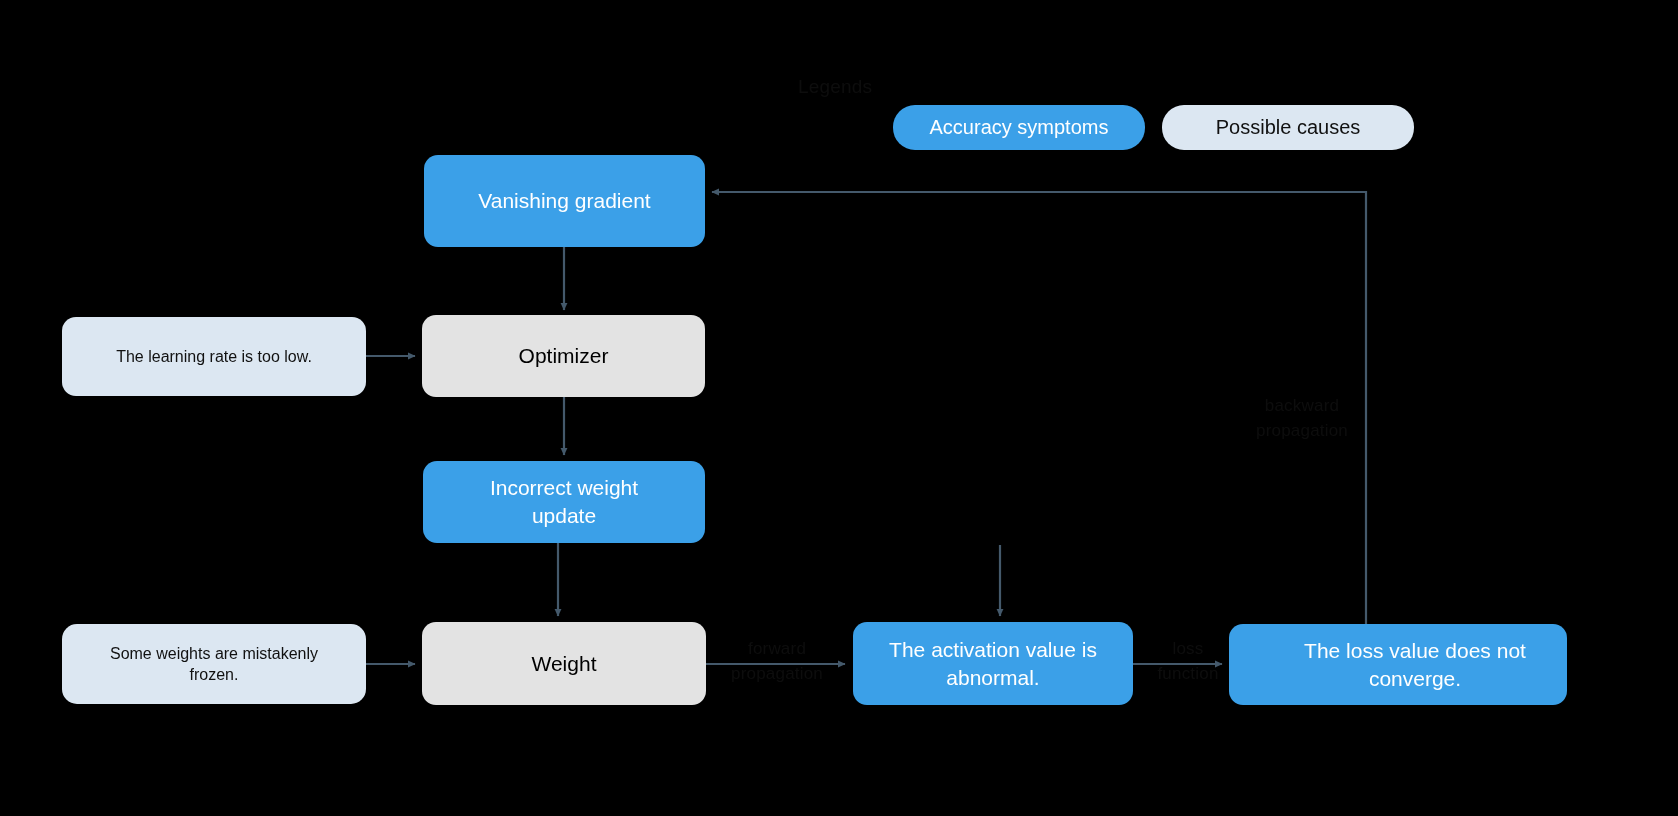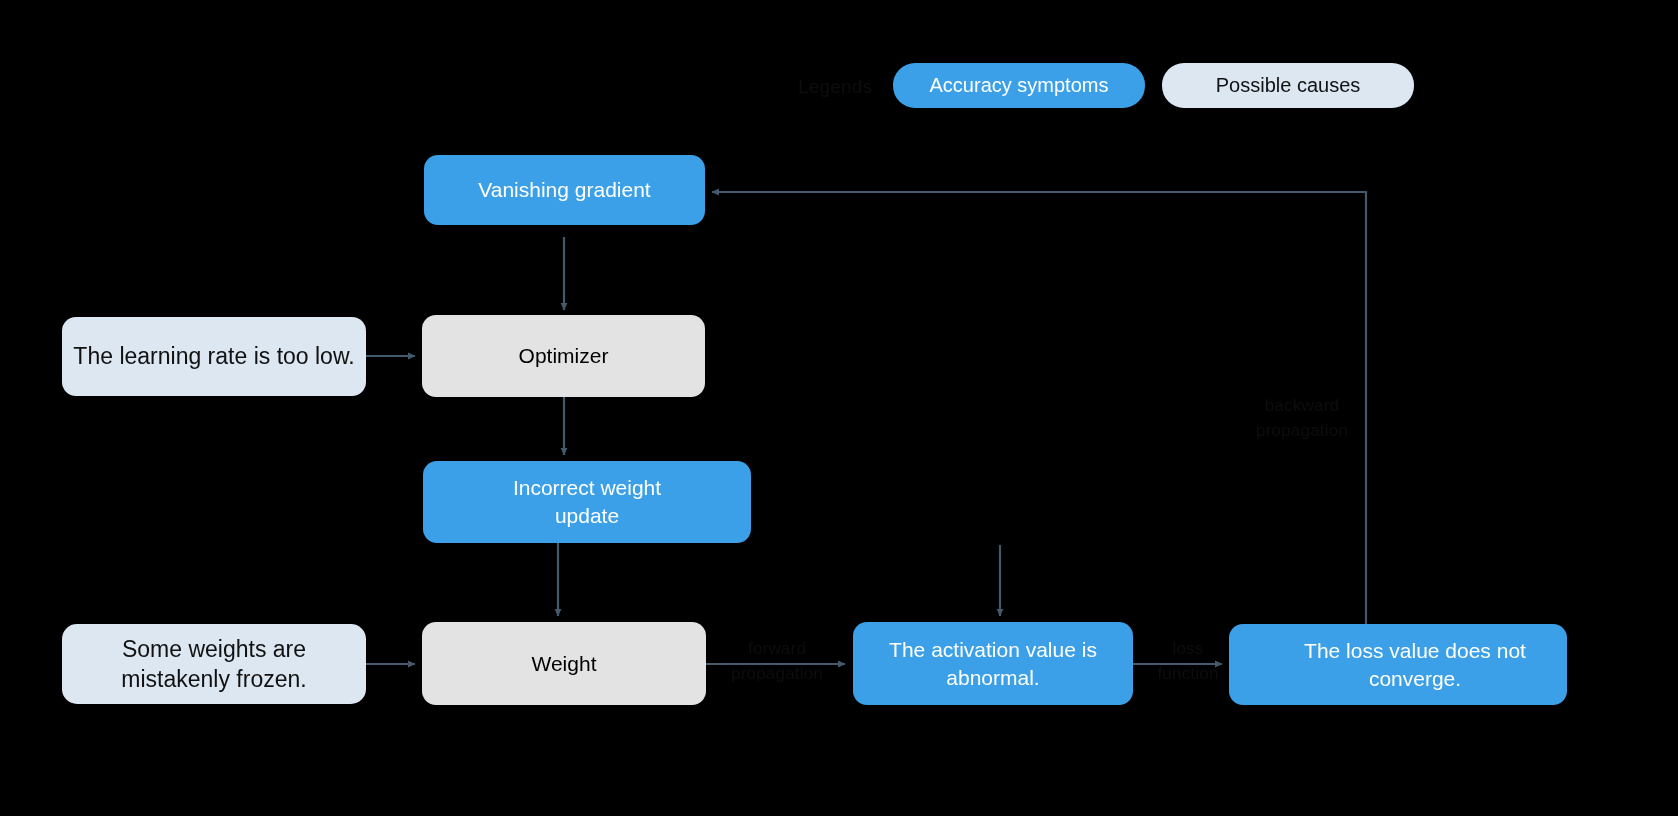--- a/index.html
+++ b/index.html
@@ -28,20 +28,21 @@
   }
   .legend-pill {
     position: absolute;
     display: flex;
     align-items: center;
     justify-content: center;
     border-radius: 22px;
     font-size: 20px;
     white-space: nowrap;
     box-sizing: border-box;
+    margin-top: 42px;
   }
   .pill-blue {
     background: #3ba0e8;
     color: #ffffff;
   }
   .pill-lightblue {
     background: #dce7f2;
     color: #111111;
   }
 
@@ -64,21 +65,21 @@
     font-size: 21px;
   }
   .node-gray {
     background: #e3e3e3;
     color: #000000;
     font-size: 21px;
   }
   .node-lightblue {
     background: #dce7f2;
     color: #111111;
-    font-size: 23px;
+    font-size: 16px;
   }
 
   
   .edge-label {
     position: absolute;
     font-size: 17px;
     color: #0d0d0d;
     line-height: 1.45;
     text-align: center;
     white-space: pre-line;
@@ -147,33 +148,33 @@
   <div class="legend-label" style="left:798px; top:76px;">Legends</div>
 
   <div class="legend-pill pill-blue" style="left:893px; top:63px; width:252px; height:45px;">
     <span>Accuracy symptoms</span>
   </div>
 
   <div class="legend-pill pill-lightblue" style="left:1162px; top:63px; width:252px; height:45px;">
     <span>Possible causes</span>
   </div>
 
-  <div class="node node-blue" style="left:424px; top:155px; width:281px; height:70px;">
+  <div class="node node-blue" style="left:424px; top:155px; width:281px; height:92px;">
     <span>Vanishing gradient</span>
   </div>
 
   <div class="node node-gray" style="left:422px; top:315px; width:283px; height:82px;">
     <span>Optimizer</span>
   </div>
 
   <div class="node node-lightblue" style="left:62px; top:317px; width:304px; height:79px;">
     <span>The learning rate is too low.</span>
   </div>
 
-  <div class="node node-blue" style="left:423px; top:461px; width:328px; height:82px;">
+  <div class="node node-blue" style="left:423px; top:461px; width:282px; height:82px;">
     <span style="max-width:175px;">Incorrect weight update</span>
   </div>
 
 
   <div class="node node-gray" style="left:422px; top:622px; width:284px; height:83px;">
     <span>Weight</span>
   </div>
 
   <div class="node node-lightblue" style="left:62px; top:624px; width:304px; height:80px;border-radius:15px;">
     <span style="max-width:230px;">Some weights are mistakenly frozen.</span>

